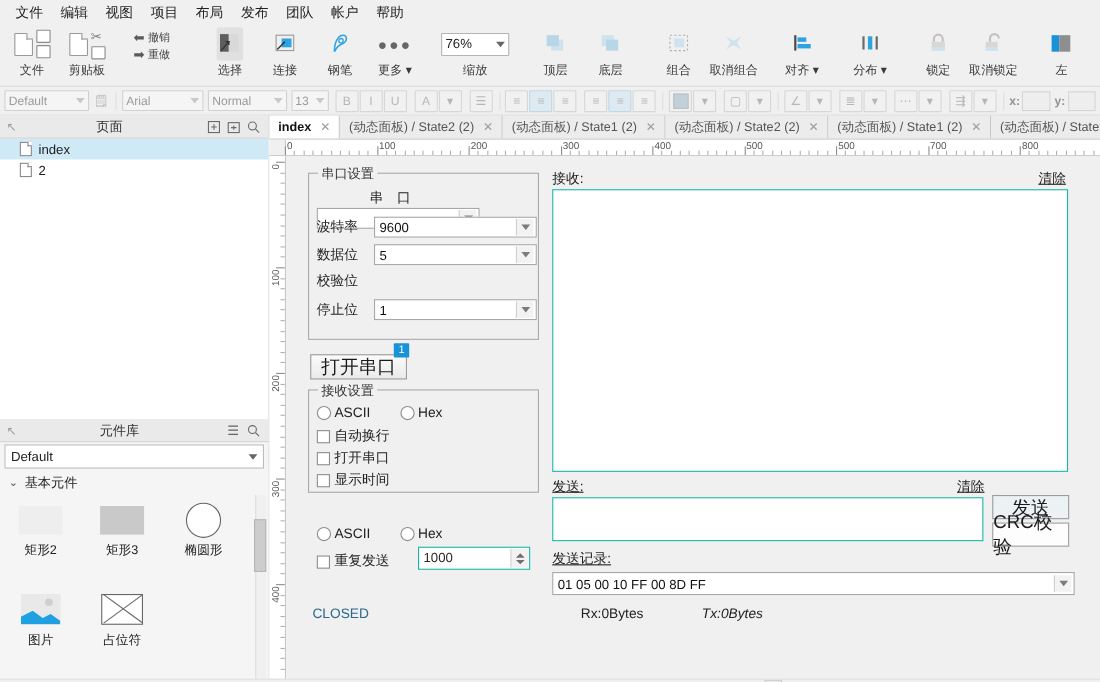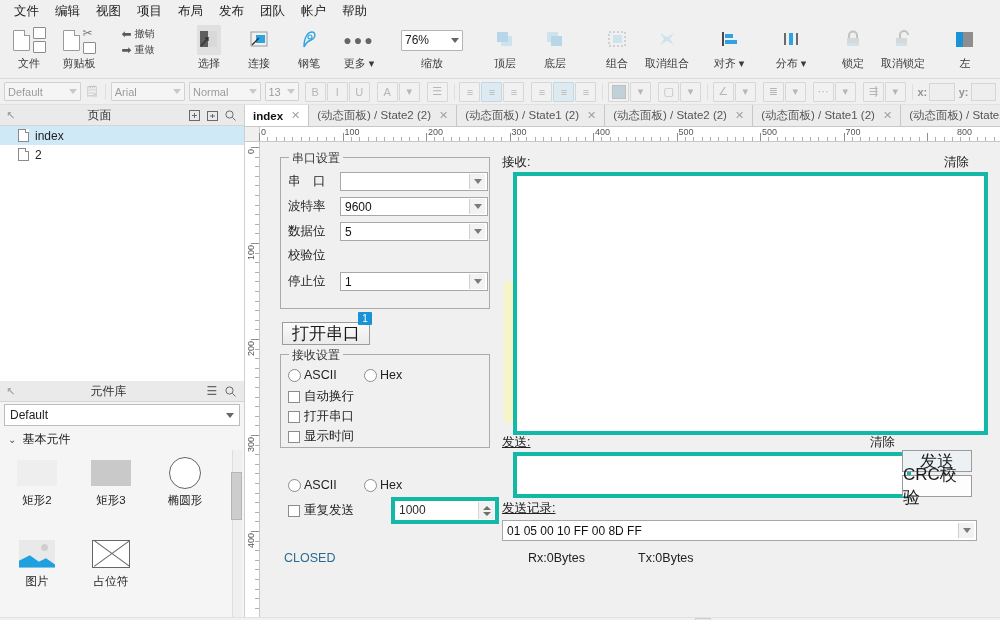--- a/index.html
+++ b/index.html
@@ -124,27 +124,27 @@
   .cbo .arw i{display:block;width:0;height:0;border-left:4px solid transparent;
               border-right:4px solid transparent;border-top:5px solid #7b7b7b;}
   .btn3d{border:1px solid #9c9c9c;background:linear-gradient(#fbfbfb,#eaeaea);
          display:flex;align-items:center;justify-content:center;font-size:17px;color:#1a1a1a;}
   .badge{position:absolute;background:#1993d6;color:#fff;font-size:10px;
          width:14px;height:13px;display:flex;align-items:center;justify-content:center;border-radius:1px;}
   .radio{display:flex;align-items:center;font-size:12.5px;color:#222;}
   .radio .dot{width:11px;height:11px;border:1px solid #8c8c8c;border-radius:50%;background:#fff;margin-right:3px;}
   .chk{display:flex;align-items:center;font-size:12.5px;color:#222;}
   .chk .box{width:10px;height:10px;border:1px solid #8c8c8c;background:#fff;margin-right:4px;}
-  .txtbox{border:4px solid #14b8a6;background:#fff;margin-left:11px;}
+  .txtbox{border:1px solid #14b8a6;background:#fff;}
   .spin{position:absolute;right:1px;top:1px;bottom:1px;width:15px;background:#f2f2f2;
         border-left:1px solid #d4d4d4;display:flex;flex-direction:column;align-items:center;justify-content:center;}
   .spin i{display:block;width:0;height:0;border-left:4px solid transparent;border-right:4px solid transparent;}
   .spin i.u{border-bottom:4px solid #6f6f6f;margin-bottom:2px;}
   .spin i.d{border-top:4px solid #6f6f6f;}
-  .lnk{font-size:12.5px;color:#222;}
+  .lnk{font-size:12.5px;color:#222;text-decoration:underline;}
   .smlab{font-size:12.5px;color:#222;}
   .status{font-size:12.5px;color:#2b6a8f;}
   .yellowbox{position:absolute;background:#f7f4c8;}
 
   
   #bottom{height:27px;background:#f0f0f0;position:relative;overflow:hidden;border-top:1px solid #e2e2e2;}
   .vthumb2{position:absolute;left:695px;top:0;width:14px;height:18px;background:#e8e8e8;border:1px solid #cfcfcf;}
 </style>
 </head>
 <body>
@@ -655,21 +655,21 @@
           <div class="rtick" style="left: 606.85px;"></div>
           <div class="rtick" style="left: 615.2px;"></div>
           <div class="rtick" style="left: 623.55px;"></div>
           <div class="rtick" style="left: 631.9px;"></div>
           <div class="rtick" style="left: 640.25px;"></div>
           <div class="rtick" style="left: 648.6px;"></div>
           <div class="rtick" style="left: 656.95px;"></div>
           <div class="rtick" style="left: 665.3px;"></div>
           <div class="rtick" style="left: 673.65px;"></div>
           <div class="rtick major" style="left: 682px;"></div>
-          <div class="rlab" style="left: 710px;">800</div>
+          <div class="rlab" style="left: 682px;">800</div>
           <div class="rtick" style="left: 690.35px;"></div>
           <div class="rtick" style="left: 698.7px;"></div>
           <div class="rtick" style="left: 707.05px;"></div>
           <div class="rtick" style="left: 715.4px;"></div>
           <div class="rtick" style="left: 723.75px;"></div>
           <div class="rtick" style="left: 732.1px;"></div>
           <div class="rtick" style="left: 740.45px;"></div>
           <div class="rtick" style="left: 748.8px;"></div>
         </div>
     </div>
@@ -735,21 +735,21 @@
         </div>
 
       <div id="canvas">
 
         <div class="yellowbox" style="left:244px;top:140px;width:267px;height:140px;"></div>
 
         <div class="grp" style="left:20px;top:15px;width:208px;height:150px;">
           <span class="legend">串口设置</span>
         </div>
 
-        <div class="fld" style="left:28px;top:30px;">
+        <div class="fld" style="left:28px;top:30px;flex-direction:column;">
           <span class="lab" style="width:52px;">串　口</span>
           <span class="cbo" style="width:140px;">
             <span></span>
             <span class="arw">
                 <i></i>
               </span>
           </span>
         </div>
 
         <div class="fld" style="left:28px;top:55px;">
@@ -857,21 +857,21 @@
         <div class="smlab" style="position:absolute;left:242px;top:358px;text-decoration:underline;">发送记录:</div>
 
         <div class="cbo" style="position:absolute;left:242px;top:378px;width:467px;height:19px;">
           <span>01 05 00 10 FF 00 8D FF</span>
           <span class="arw">
               <i></i>
             </span>
         </div>
 
         <div class="smlab" style="position:absolute;left:268px;top:409px;">Rx:0Bytes</div>
-        <div class="smlab" style="position:absolute;left:378px;top:409px;">Tx:0Bytes</div>
+        <div class="smlab" style="position:absolute;left:378px;top:409px;font-style:italic;">Tx:0Bytes</div>
       </div>
     </div>
   </div>
 </div>
 
 <div id="bottom">
 
   <div class="vthumb2"></div>
 
 </div>

